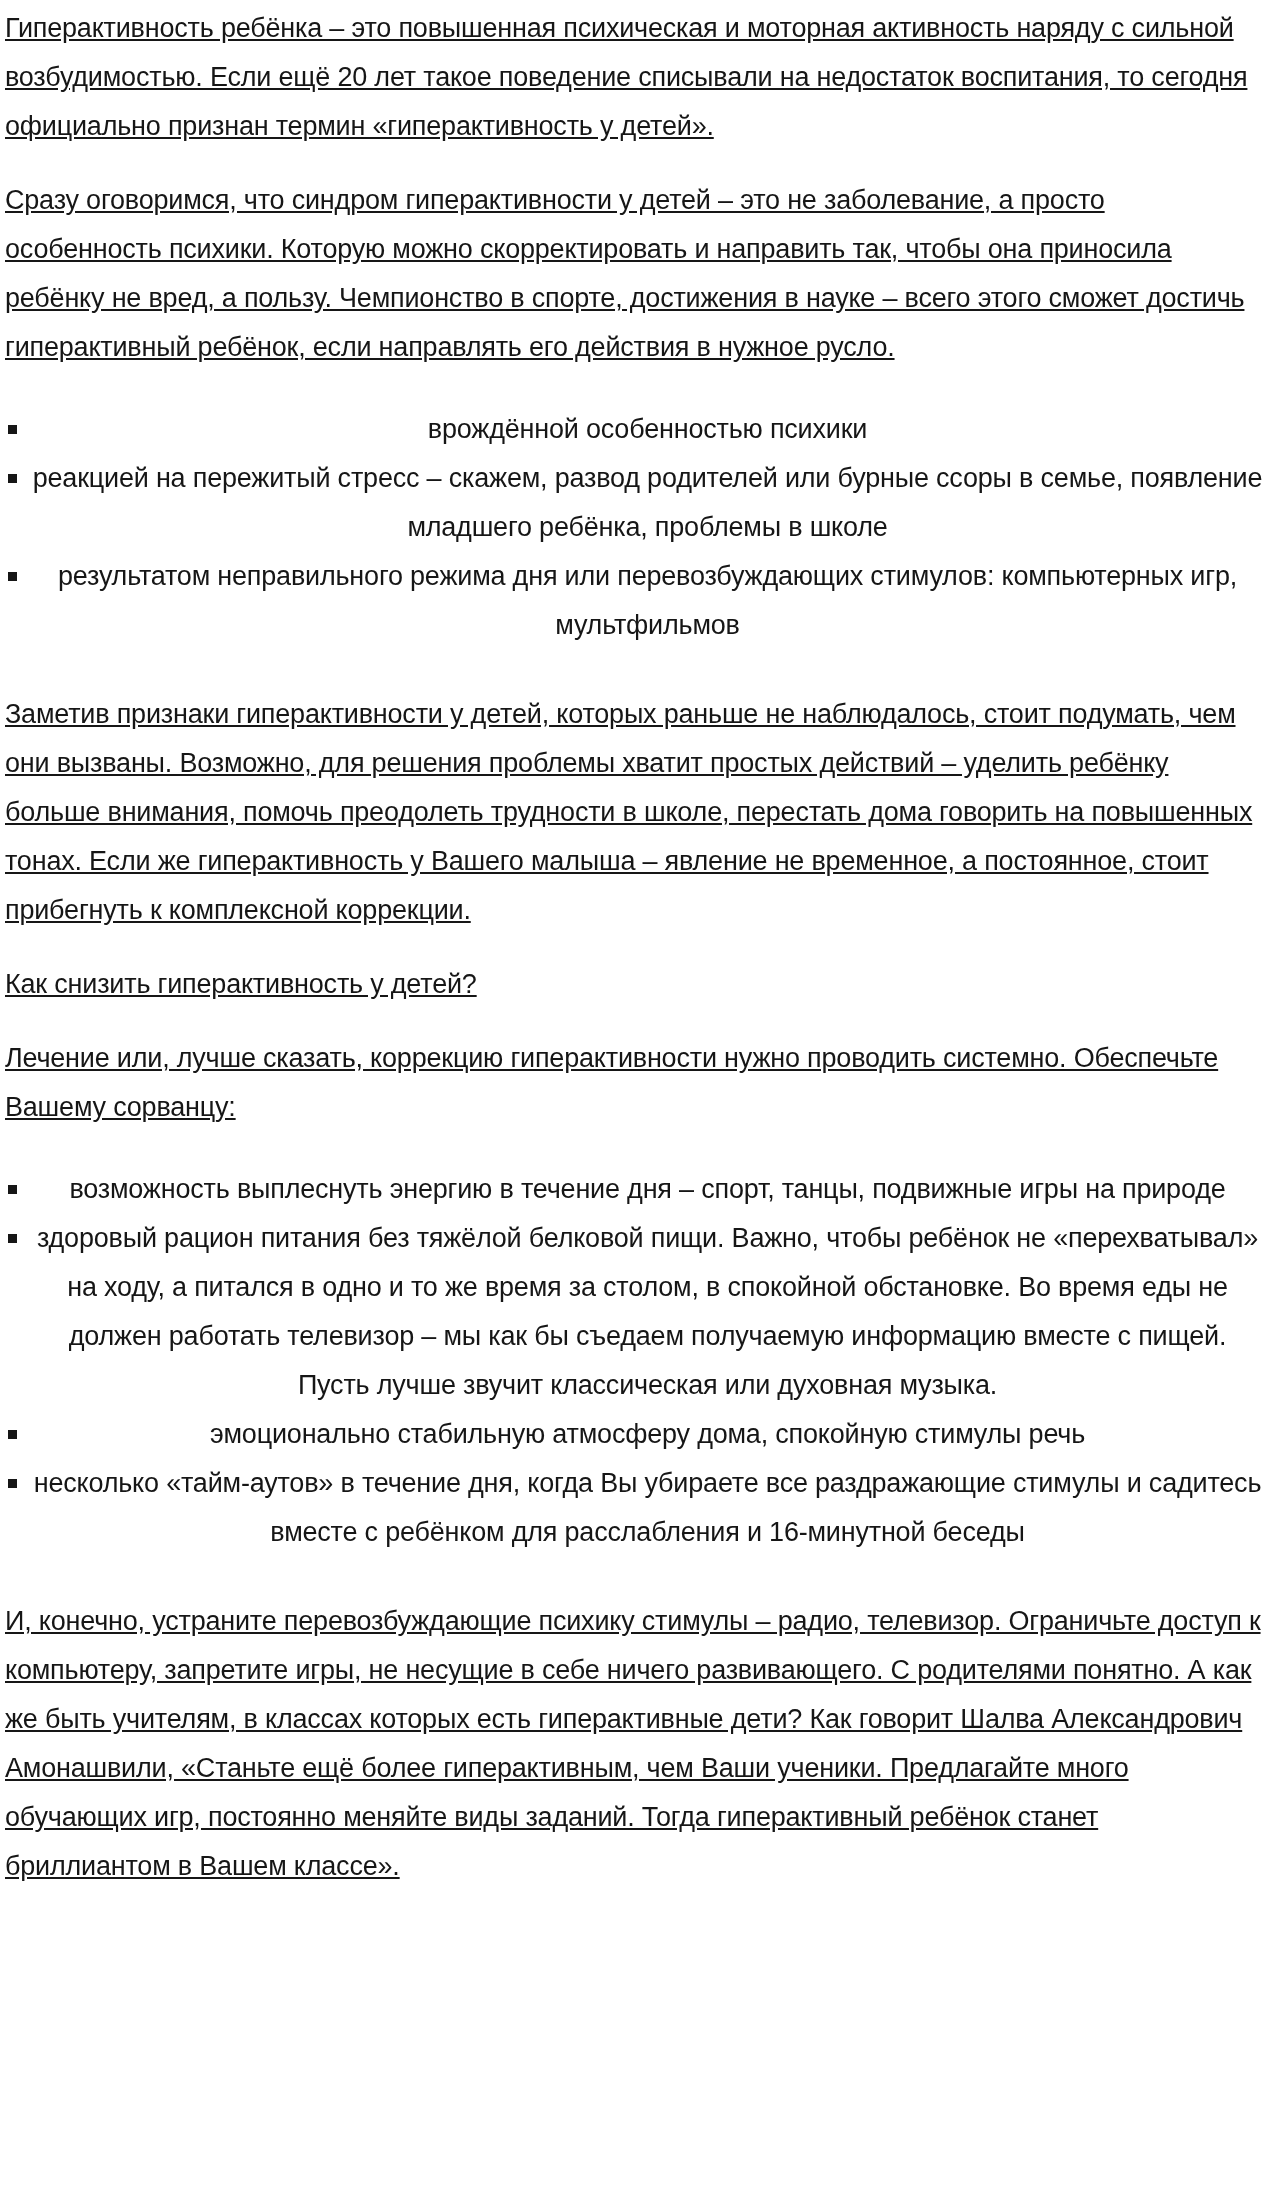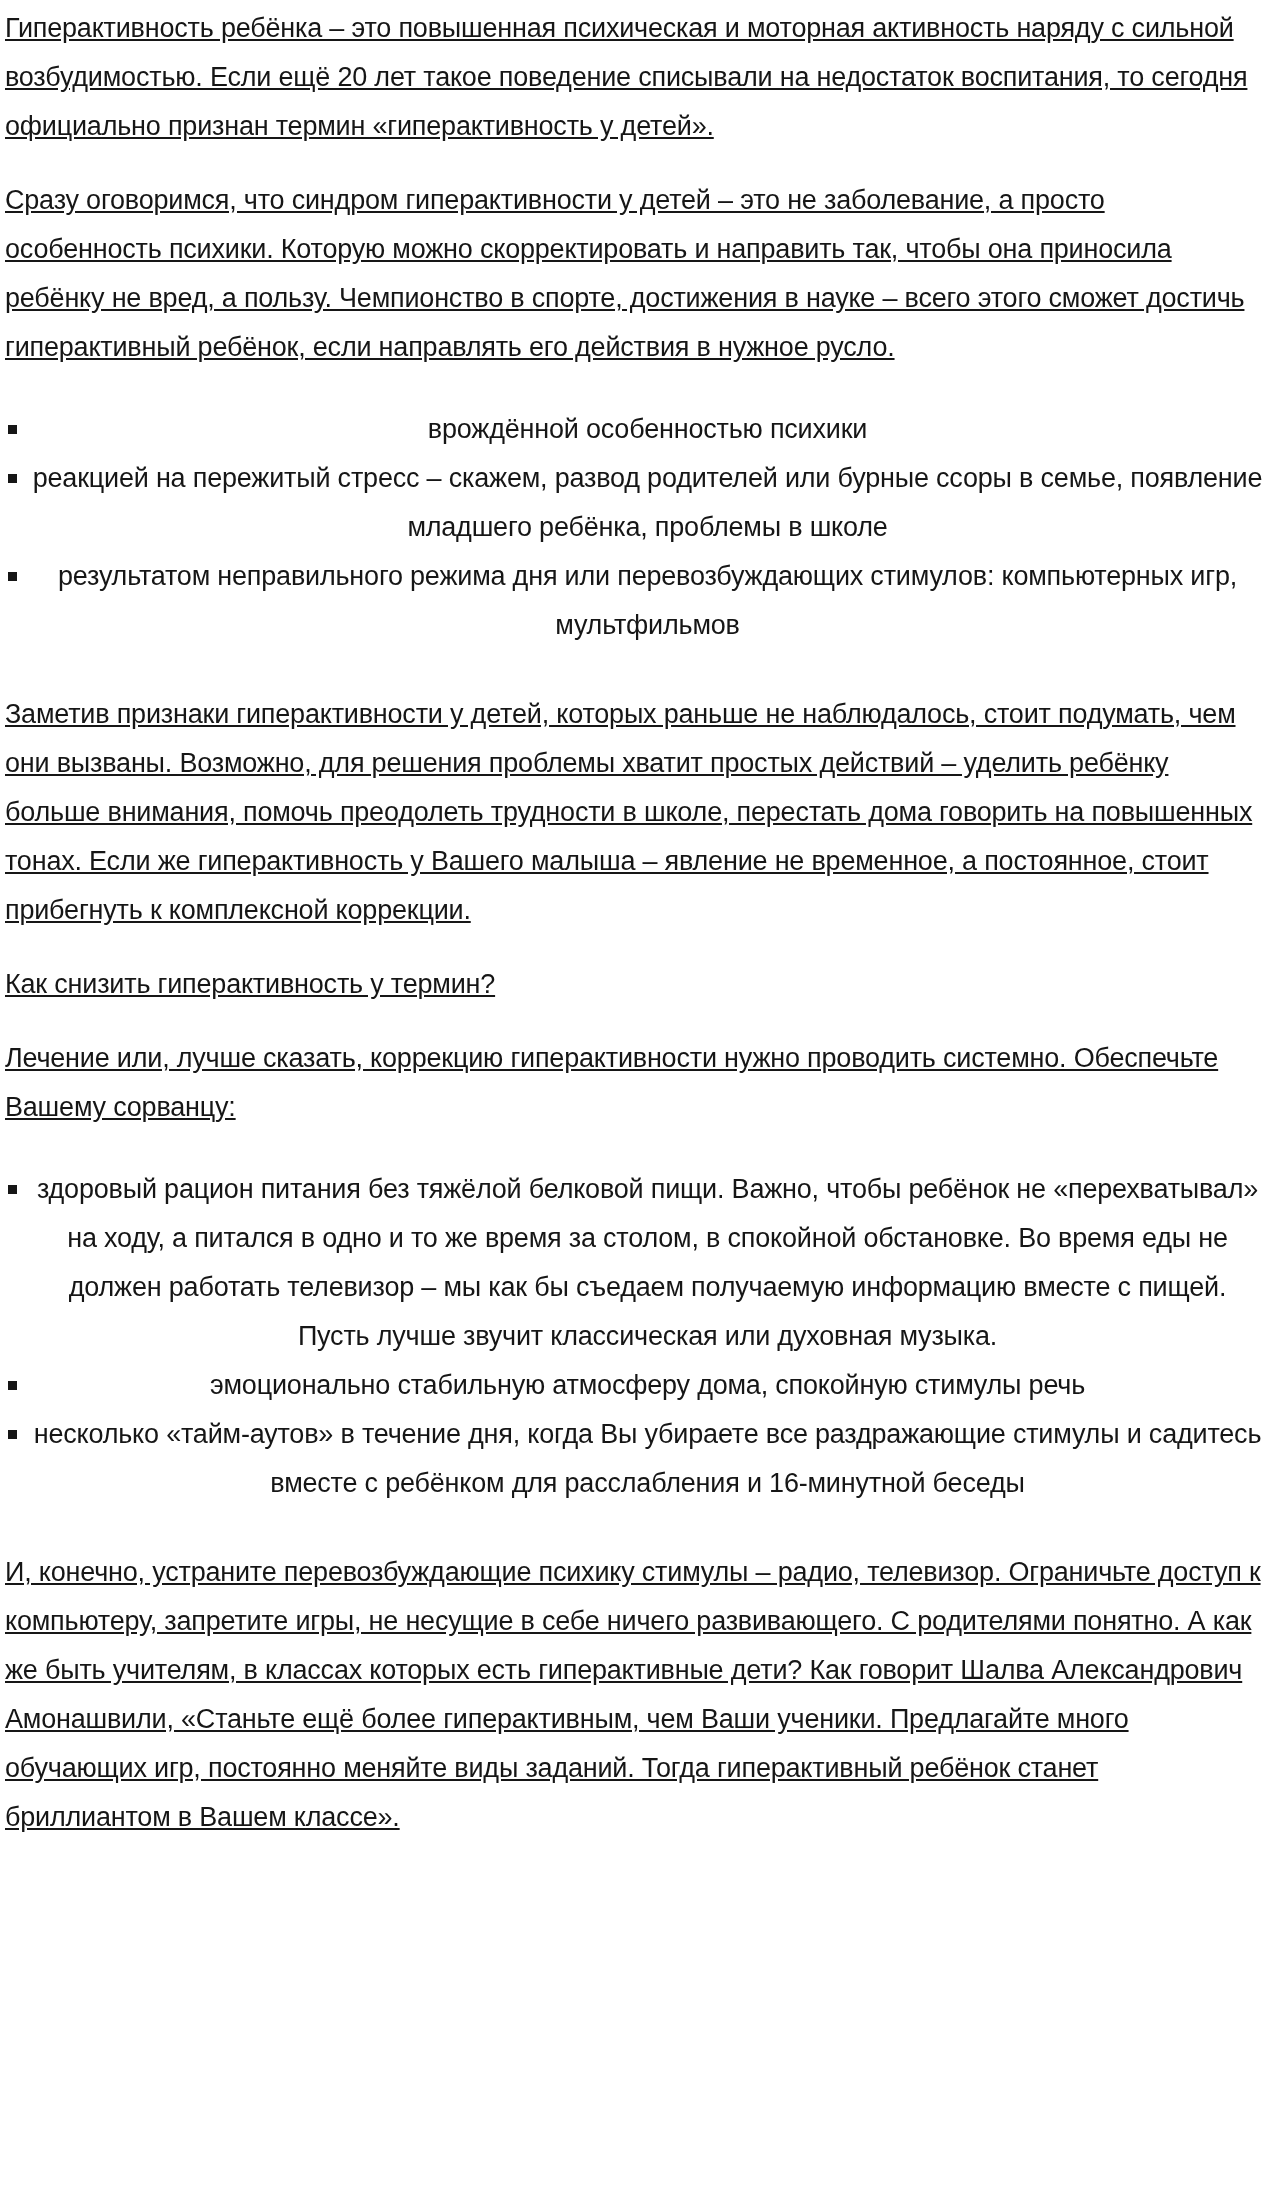--- a/index.html
+++ b/index.html
@@ -69,25 +69,29 @@
       <span class="li-text">реакцией на пережитый стресс – скажем, развод родителей или бурные ссоры в семье, появление младшего ребёнка, проблемы в школе</span>
     </li>
     <li>
       <span class="bullet"></span>
       <span class="li-text">результатом неправильного режима дня или перевозбуждающих стимулов: компьютерных игр, мультфильмов</span>
     </li>
   </ul>
 
   <p>Заметив признаки гиперактивности у детей, которых раньше не наблюдалось, стоит подумать, чем они вызваны. Возможно, для решения проблемы хватит простых действий – уделить ребёнку больше внимания, помочь преодолеть трудности в школе, перестать дома говорить на повышенных тонах. Если же гиперактивность у Вашего малыша – явление не временное, а постоянное, стоит прибегнуть к комплексной коррекции.</p>
 
-  <p>Как снизить гиперактивность у термин?</p>
+  <p>Как снизить гиперактивность у детей?</p>
 
   <p>Лечение или, лучше сказать, коррекцию гиперактивности нужно проводить системно. Обеспечьте Вашему сорванцу:</p>
 
   <ul>
+    <li>
+      <span class="bullet"></span>
+      <span class="li-text">возможность выплеснуть энергию в течение дня – спорт, танцы, подвижные игры на природе</span>
+    </li>
     <li>
       <span class="bullet"></span>
       <span class="li-text">здоровый рацион питания без тяжёлой белковой пищи. Важно, чтобы ребёнок не «перехватывал» на ходу, а питался в одно и то же время за столом, в спокойной обстановке. Во время еды не должен работать телевизор – мы как бы съедаем получаемую информацию вместе с пищей. Пусть лучше звучит классическая или духовная музыка.</span>
     </li>
     <li>
       <span class="bullet"></span>
       <span class="li-text">эмоционально стабильную атмосферу дома, спокойную стимулы речь</span>
     </li>
     <li>
       <span class="bullet"></span>

